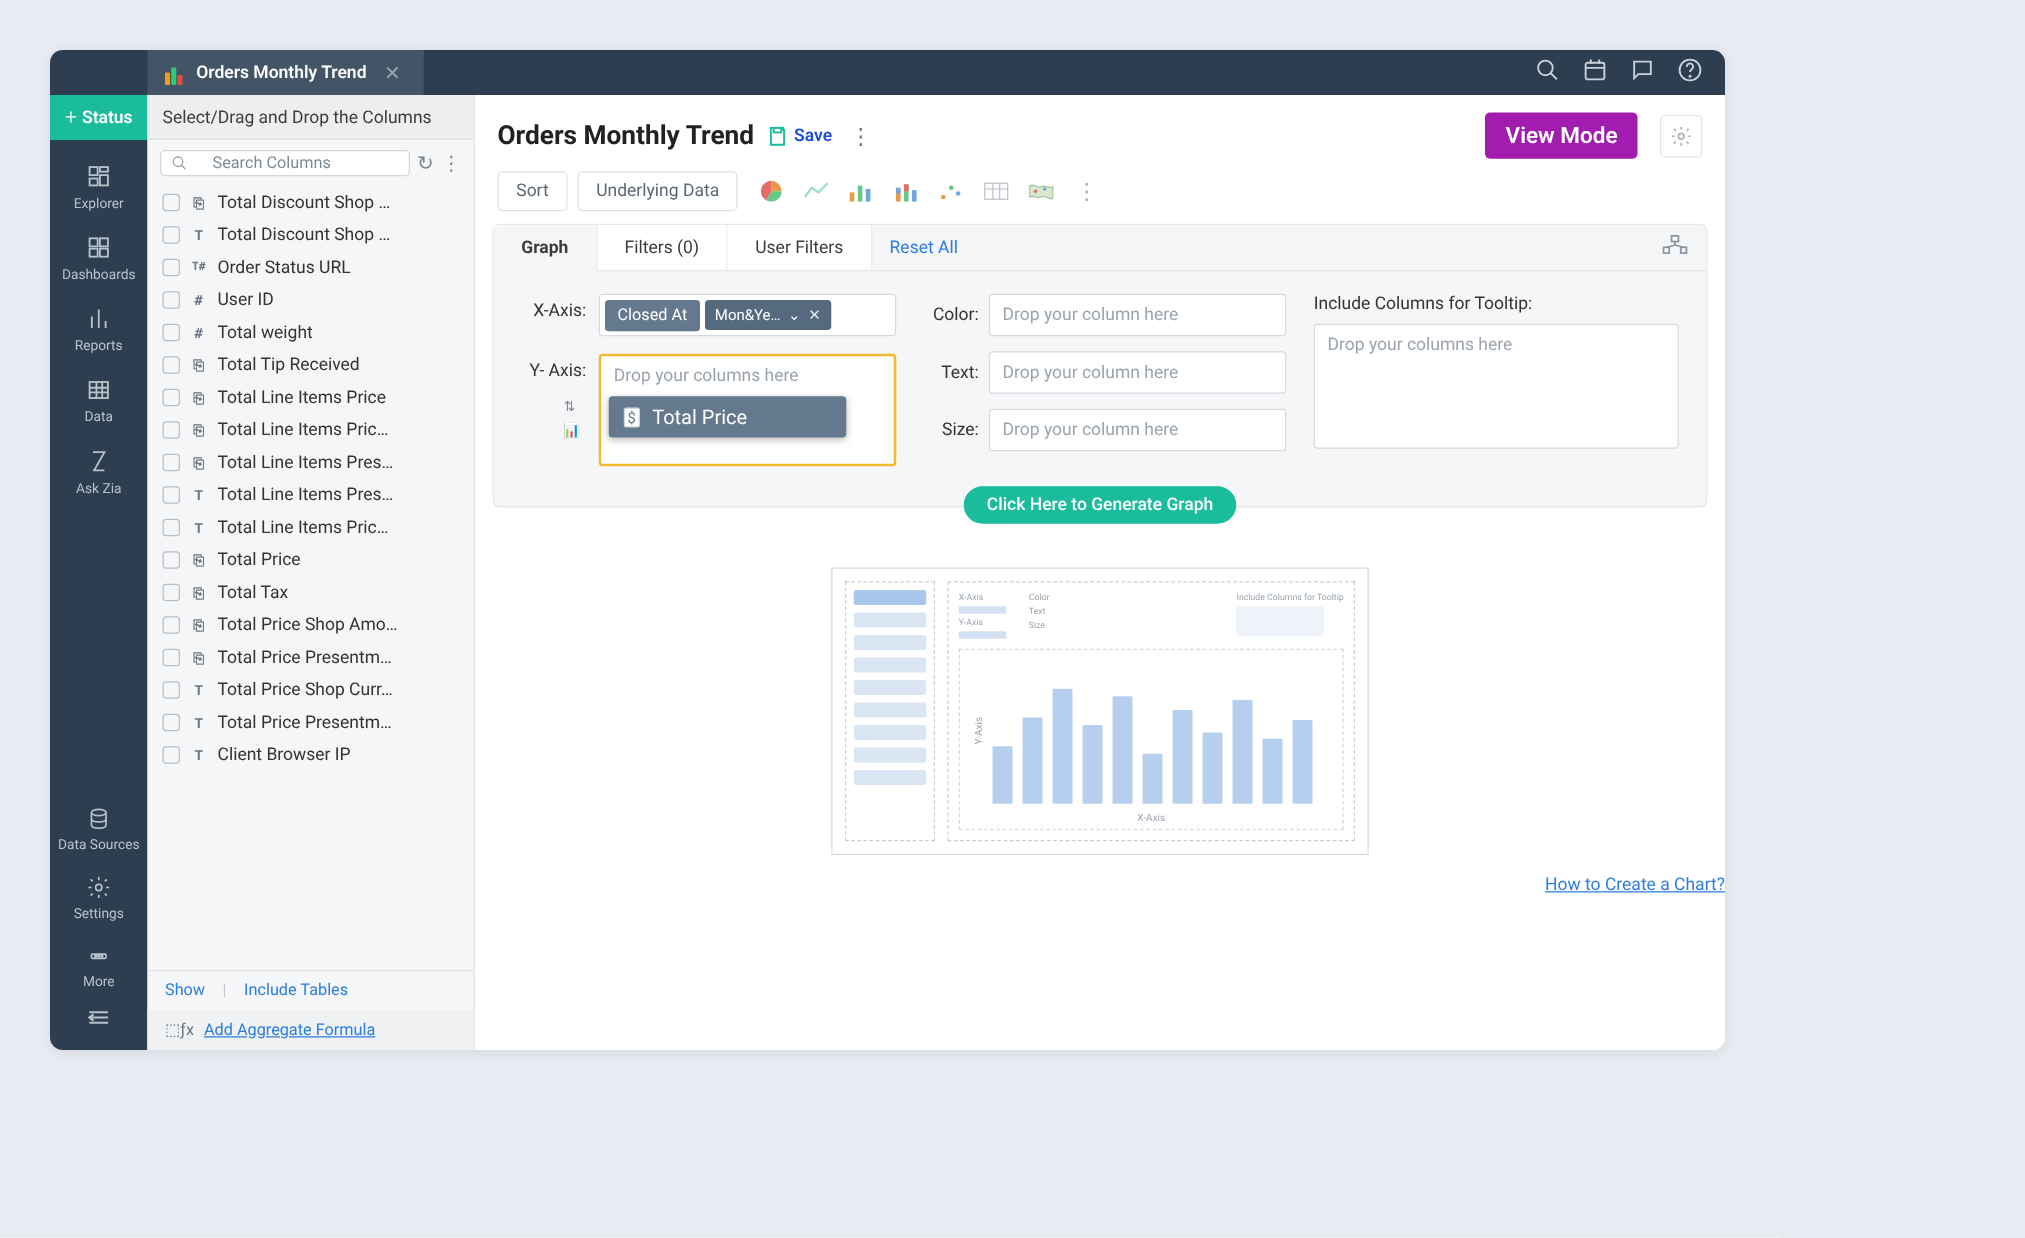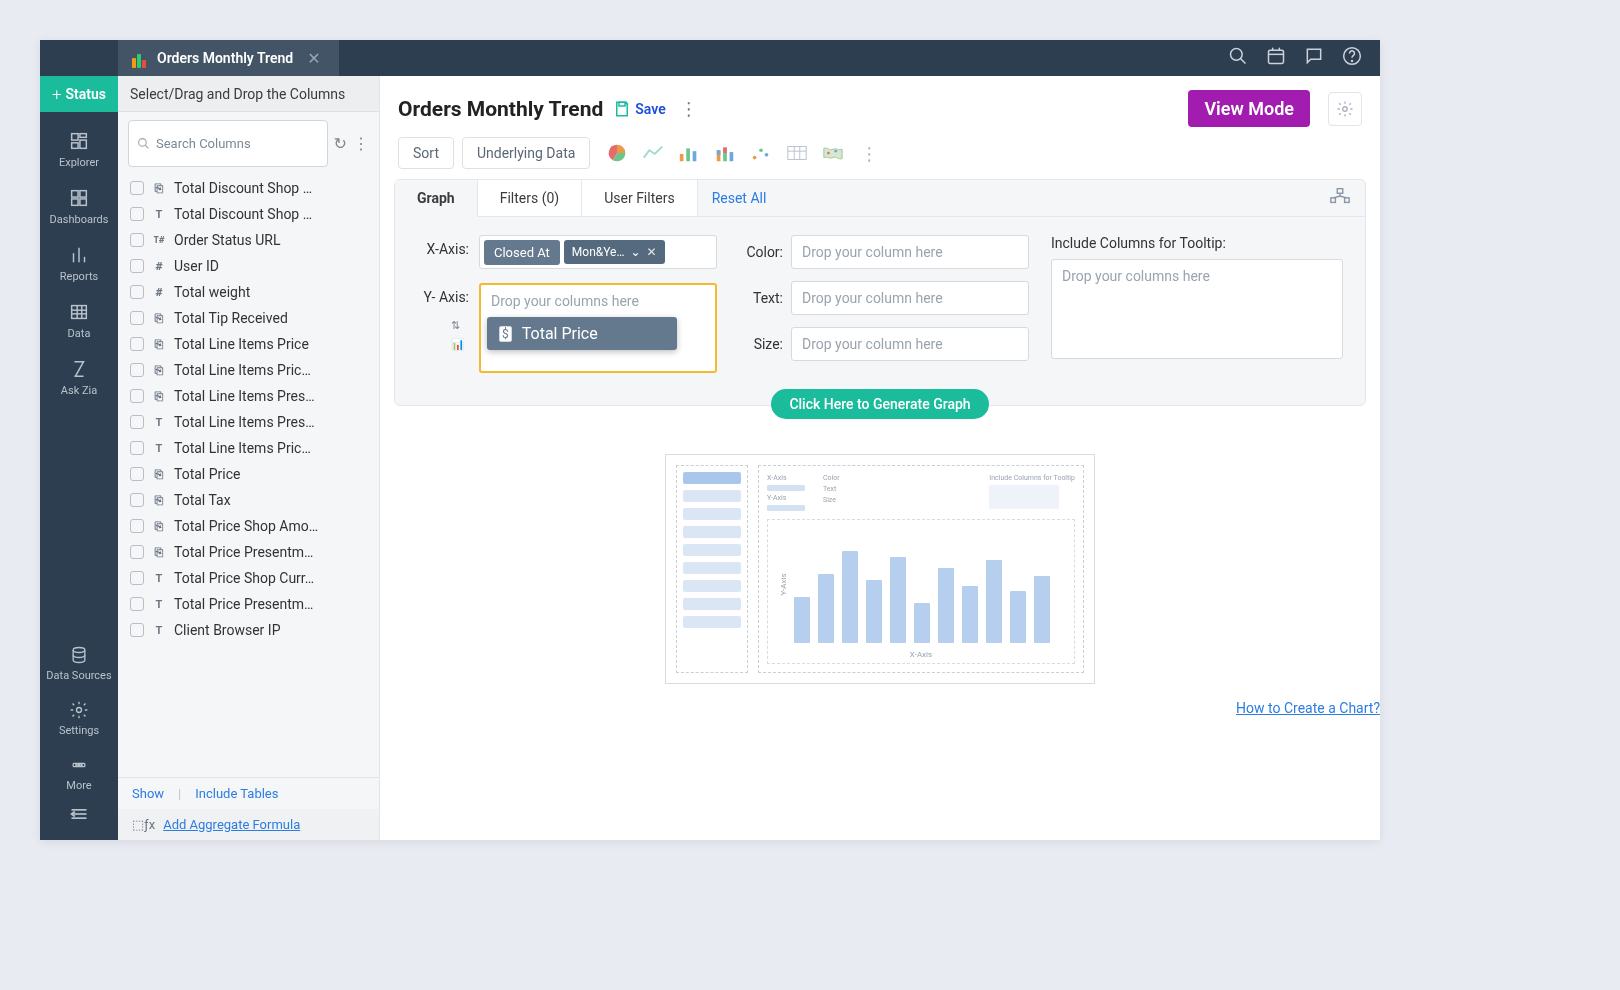--- a/index.html
+++ b/index.html
@@ -1,17 +1,17 @@
 <!DOCTYPE html>
 <html><head>
 <meta charset="utf-8">
 <style>
 * { box-sizing: border-box; margin: 0; padding: 0; font-family: -apple-system, BlinkMacSystemFont, "Segoe UI", Roboto, Helvetica, Arial, sans-serif; }
 body { background: #e9ebf3; padding: 40px; }
-.app { width: 1340px; height: 800px; background: #fff; border-radius: 0; overflow: hidden; box-shadow: 0 2px 10px rgba(0,0,0,.08); display: flex; flex-direction: column; }
+.app { width: 1340px; height: 800px; background: #fff; border-radius: 10px; overflow: hidden; box-shadow: 0 2px 10px rgba(0,0,0,.08); display: flex; flex-direction: column; }
 .topbar { height: 36px; background: #2c3e50; display: flex; align-items: center; }
 .tab { height: 36px; background: #425466; display: flex; align-items: center; padding: 0 14px; margin-left: 78px; gap: 10px; }
 .tab-icon span { display:inline-block; width:4px; height:14px; border-radius:1px; margin-right:1px; vertical-align:bottom;}
 .tab-title { color:#fff; font-size:14px; font-weight:600; max-width:170px; white-space:nowrap; overflow:hidden; text-overflow:ellipsis;}
 .tab-close { color:#9aa6b2; font-size:16px; cursor:pointer; padding:0 4px;}
 .topbar-spacer{flex:1;}
 .topbar-icons{display:flex; gap:18px; padding-right:18px; color:#cbd2da;}
 .topbar-icons svg{width:20px;height:20px;stroke:#cbd2da;fill:none;stroke-width:1.8;}
 
 .body{flex:1; display:flex; overflow:hidden;}
@@ -19,21 +19,21 @@
 .create-btn{width:78px;height:36px;background:#1abc9c;color:#fff;display:flex;align-items:center;justify-content:center;font-weight:600;font-size:14px;gap:4px;cursor:pointer;}
 .navitem{color:#b9c2cb; display:flex; flex-direction:column; align-items:center; gap:4px; margin:18px 0 0 0; cursor:pointer; font-size:11px;}
 .navitem svg{width:22px;height:22px;stroke:#b9c2cb;fill:none;stroke-width:1.6;}
 .navitem.small svg{width:20px;height:20px}
 .nav-spacer{flex:1;}
 .collapse{color:#b9c2cb;margin:14px 0;}
 
 .colpanel{width:262px; background:#f5f6f7; border-right:1px solid #e1e4e8; display:flex; flex-direction:column;}
 .colpanel-header{height:36px;background:#eceeef; display:flex;align-items:center;padding:0 12px;font-size:14px;color:#3c3c3c;border-bottom:1px solid #dcdfe3;}
 .search-row{display:flex;gap:6px;padding:8px 10px;align-items:center;}
-.search-box{flex:1;border:1px solid #d2d6da;border-radius:4px;background:#fff;display:flex;align-items:center;padding:15px 8px;gap:6px;color:#7d8a96;font-size:13px;text-align:right;}
+.search-box{flex:1;border:1px solid #d2d6da;border-radius:4px;background:#fff;display:flex;align-items:center;padding:2px 8px;gap:20px;color:#7d8a96;font-size:13px;text-align:right;}
 .col-list{flex:1;overflow:hidden;padding:0 10px;}
 .col-item{display:flex;align-items:center;gap:8px;padding:5px 2px;font-size:14px;color:#333;white-space:nowrap;overflow:hidden;}
 .col-item .lbl{overflow:hidden;text-overflow:ellipsis;flex:1;}
 .chk{width:14px;height:14px;border:1.5px solid #b7bec7;border-radius:3px;flex-shrink:0;}
 .type-ico{width:14px;text-align:center;color:#6a7683;font-size:11px;font-weight:700;flex-shrink:0;}
 .type-ico.mono{font-family:monospace;}
 .colpanel-footer{border-top:1px solid #e1e4e8;font-size:13px;}
 .footer-row1{display:flex;gap:14px;padding:8px 14px;color:#2b7de1;}
 .divider{color:#c0c6cc;}
 .footer-row2{display:flex;gap:8px;padding:8px 14px;align-items:center;background:#f0f1f3;}

